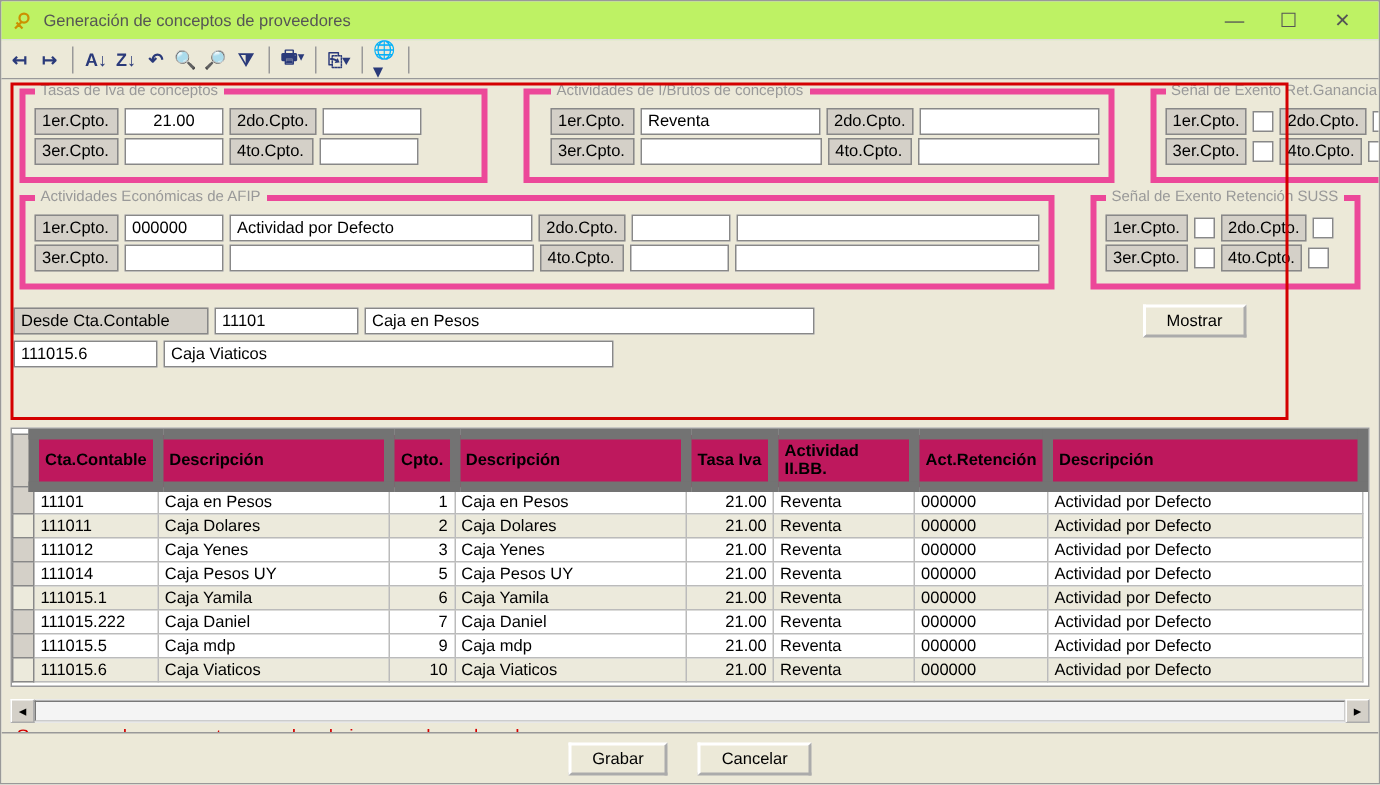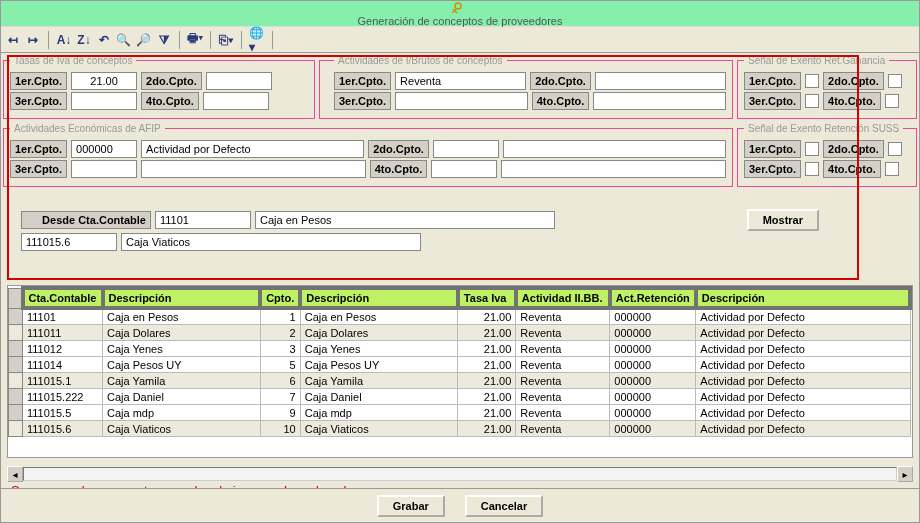--- a/index.html
+++ b/index.html
@@ -1,48 +1,48 @@
 <!DOCTYPE html>
 <html><head>
 <meta charset="utf-8">
 <style>
   * { box-sizing: border-box; font-family: Tahoma, Arial, sans-serif; font-size: 11px; }
   body { margin:0; background:#ece9d8; }
   .window { width:920px; height:523px; background:#fdfdfd; border:1px solid #999; display:flex; flex-direction:column; }
-  .titlebar { height:26px; background:#86efac; border-bottom:1px solid #ddd; display:flex; align-items:center; padding:0 6px;flex-direction:column; }
+  .titlebar { height:26px; background:#bef264; border-bottom:1px solid #ddd; display:flex; align-items:center; padding:0 6px; }
   .titlebar .icon { width:16px; height:16px; margin-right:6px; display:flex; align-items:center; justify-content:center; }
   .titlebar .title { flex:1; color:#555; }
   .winbtn { width:36px; height:22px; display:flex; align-items:center; justify-content:center; color:#555; font-size:13px; }
   .toolbar { height:26px; background:#ece9d8; border-bottom:1px solid #999; display:flex; align-items:center; gap:4px; padding:0 4px; }
   .tbtn { width:16px; height:16px; display:flex; align-items:center; justify-content:center; color:#2a3a7a; font-size:12px; font-weight:bold; }
   .tsep { width:1px; height:18px; background:#999; margin:0 3px; }
   .workarea { flex:1; background:#ece9d8; position:relative; overflow:hidden; }
   .highlight { position:absolute; border:2px solid #d40000; left:6px; top:2px; right:60px; height:225px; pointer-events:none; z-index:5; }
-  fieldset { border:1px solid #ec4899; margin:2px 2px; padding:4px 6px 6px; background:#ece9d8; }
+  fieldset { border:4px solid #ec4899; margin:2px 12px; padding:4px 6px 6px; background:#ece9d8; }
   legend { color:#999; font-size:10px; padding:0 4px; }
   .row { display:flex; align-items:center; gap:4px; margin:2px 0; }
-  .lbl { background:#d4d0c8; border:1px solid #888; padding:2px 4px; min-width:56px; font-weight:bold; text-align:right; }
+  .lbl { background:#d4d0c8; border:1px solid #888; padding:2px 4px; min-width:56px; font-weight:normal; text-align:left; }
   .val { background:#fff; border:1px solid #888; padding:2px 4px; height:18px; text-align:center; }
   .valw { flex:1; text-align:left; }
   .groupsrow { display:flex; }
   .chk { width:14px; height:14px; border:1px solid #888; background:#fff; display:inline-block; }
-  .btn { background:#ece9d8; border:2px outset #fff; padding:3px 14px; font-weight:bold; }
+  .btn { background:#ece9d8; border:2px outset #fff; padding:3px 14px; font-weight:normal; }
   .grid { position:absolute; left:6px; right:6px; top:232px; bottom:64px; border:1px solid #999; background:#fff; overflow:auto; }
   table { border-collapse:collapse; width:100%; }
-  th { background:#bef264; border:4px solid #737373; padding:2px 4px; font-weight:bold; text-align:left; }
+  th { background:#be185d; border:7px solid #737373; padding:2px 4px; font-weight:bold; text-align:left; }
   td { border:1px solid #bbb; padding:1px 4px; height:16px; background:#fff; }
   tr.alt td { background:#eceadc; }
   .rowhdr { width:14px; background:#d4d0c8; border:1px solid #888; }
   .caption { position:absolute; left:10px; top:430px; color:#d40000; font-size:13px; }
   .scrollbar { position:absolute; left:6px; right:6px; bottom:40px; height:16px; background:#e8e8e8; display:flex; align-items:center; }
   .sbtn { width:16px; height:16px; background:#d4d0c8; border:1px outset #fff; display:flex; align-items:center; justify-content:center; font-size:10px;}
   .strk { flex:1; background:#f4f4f4; height:14px; border:1px inset #ccc;}
   .footer { position:absolute; left:0; right:0; bottom:0; height:34px; background:#ece9d8; border-top:1px solid #999; display:flex; align-items:center; justify-content:center; gap:20px; }
   .num { text-align:right; }
-  .rangebox { margin:20px; }
+  .rangebox { margin:8px; }
   .rangebox .lbl { min-width:130px; }
 </style>
 </head>
 <body>
 
 <div class="window">
   <div class="titlebar">
     <span class="icon">
       <svg width="14" height="14" viewBox="0 0 14 14">
           <path d="M2 12 L6 8 M3 8 L7 12 M8 2 A3 3 0 1 0 8 8 A3 3 0 1 0 8 2" stroke="#cc9000" stroke-width="1.5" fill="none"></path>

